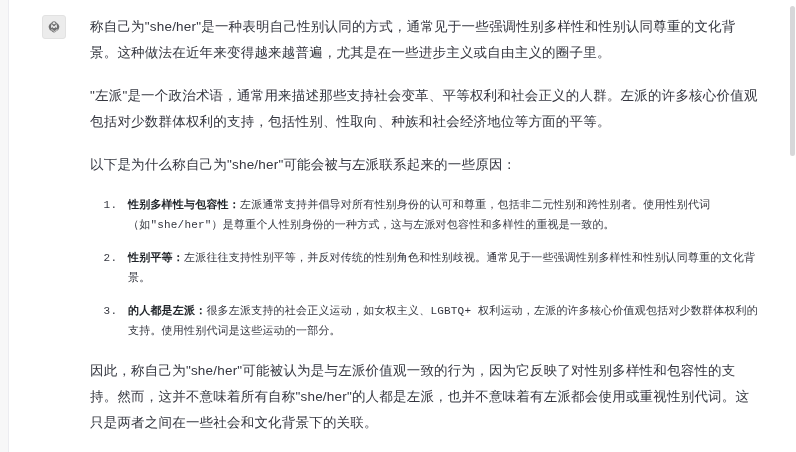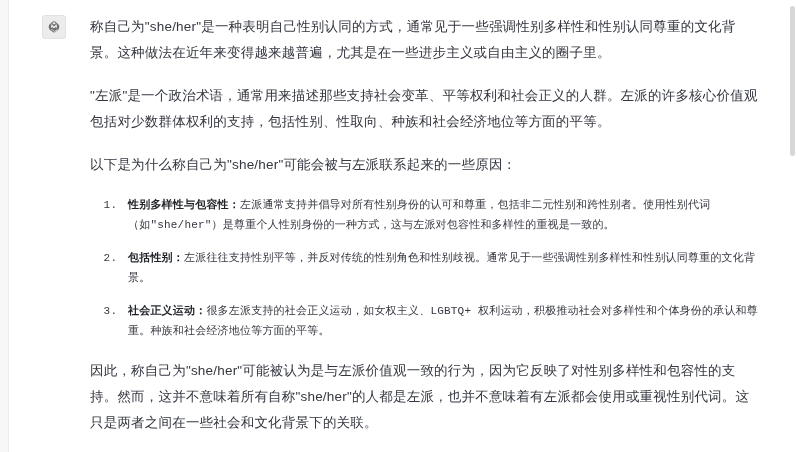--- a/index.html
+++ b/index.html
@@ -121,24 +121,24 @@
 
       <p class="para">称自己为"she/her"是一种表明自己性别认同的方式，通常见于一些强调性别多样性和性别认同尊重的文化背景。这种做法在近年来变得越来越普遍，尤其是在一些进步主义或自由主义的圈子里。</p>
       <p class="para">"左派"是一个政治术语，通常用来描述那些支持社会变革、平等权利和社会正义的人群。左派的许多核心价值观包括对少数群体权利的支持，包括性别、性取向、种族和社会经济地位等方面的平等。</p>
       <p class="para">以下是为什么称自己为"she/her"可能会被与左派联系起来的一些原因：</p>
 
       <ol class="reasons">
         <li>
           <span class="lead">性别多样性与包容性：</span><span>左派通常支持并倡导对所有性别身份的认可和尊重，包括非二元性别和跨性别者。使用性别代词（如"she/her"）是尊重个人性别身份的一种方式，这与左派对包容性和多样性的重视是一致的。</span>
         </li>
         <li>
-          <span class="lead">包括性别：</span><span>左派往往支持性别平等，并反对传统的性别角色和性别歧视。通常见于一些强调性别多样性和性别认同尊重的文化背景。</span>
+          <span class="lead">性别平等：</span><span>左派往往支持性别平等，并反对传统的性别角色和性别歧视。通常见于一些强调性别多样性和性别认同尊重的文化背景。</span>
         </li>
         <li>
-          <span class="lead">社会正义运动：</span><span>很多左派支持的社会正义运动，如女权主义、LGBTQ+ 权利运动，积极推动社会对多样性和个体身份的承认和尊重。种族和社会经济地位等方面的平等。</span>
+          <span class="lead">的人都是左派：</span><span>很多左派支持的社会正义运动，如女权主义、LGBTQ+ 权利运动，左派的许多核心价值观包括对少数群体权利的支持。使用性别代词是这些运动的一部分。</span>
         </li>
       </ol>
 
       <p class="para">因此，称自己为"she/her"可能被认为是与左派价值观一致的行为，因为它反映了对性别多样性和包容性的支持。然而，这并不意味着所有自称"she/her"的人都是左派，也并不意味着有左派都会使用或重视性别代词。这只是两者之间在一些社会和文化背景下的关联。</p>
 
     </div>
   </div>
 
   <div class="scrollbar-track">
     <div class="scrollbar-thumb"></div>

